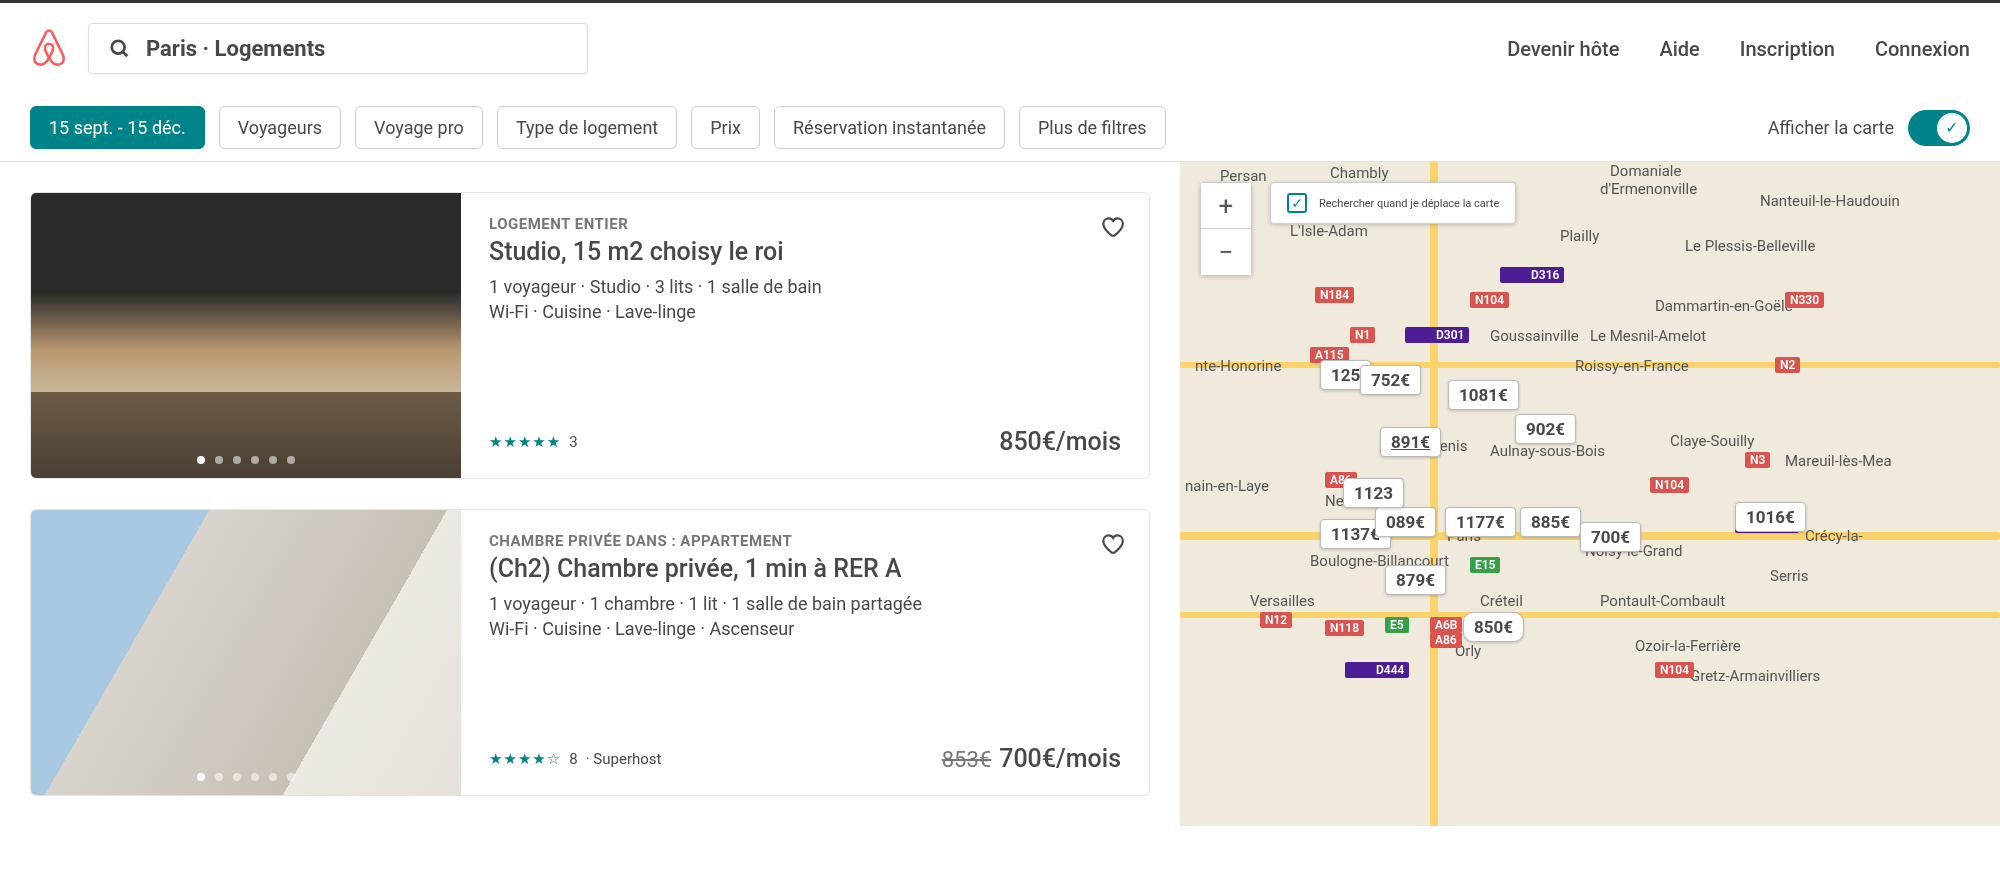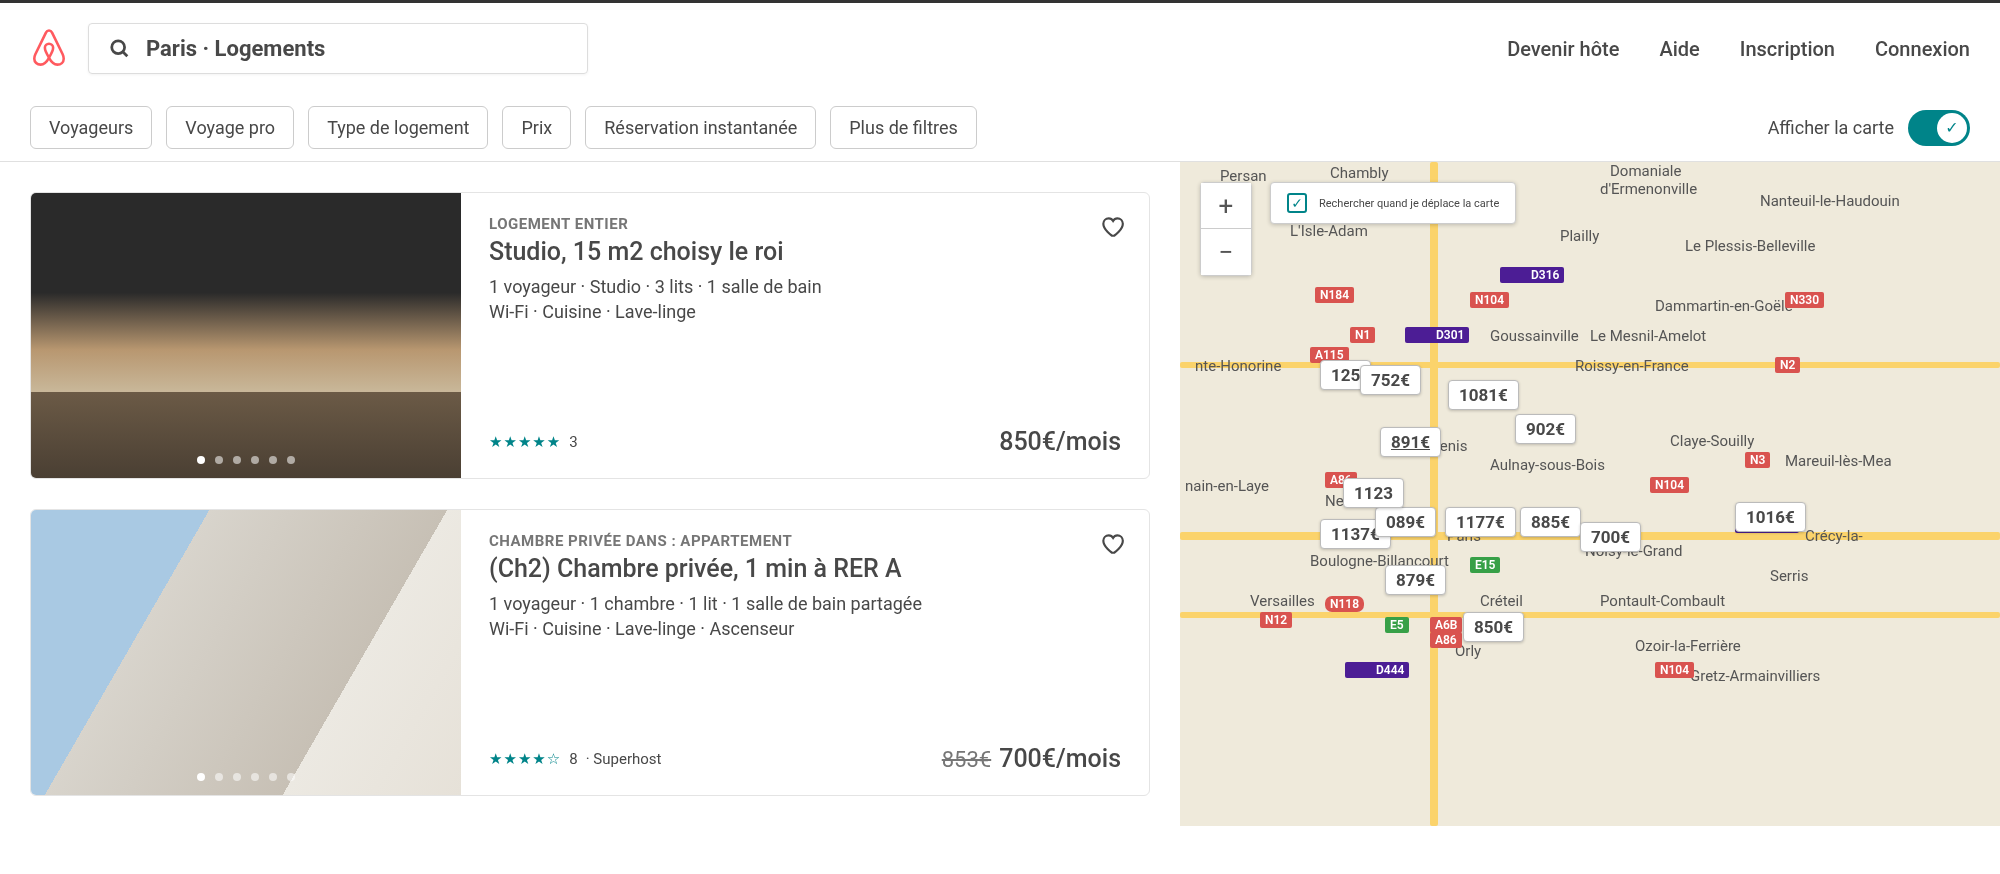--- a/index.html
+++ b/index.html
@@ -71,20 +71,21 @@
   </div>
   <div class="nav">
     <a>Devenir hôte</a>
     <a>Aide</a>
     <a>Inscription</a>
     <a>Connexion</a>
   </div>
 </div>
 
 <div class="filters">
+  <button class="filter-pill active">15 sept. - 15 déc.</button>
   <button class="filter-pill">Voyageurs</button>
   <button class="filter-pill">Voyage pro</button>
   <button class="filter-pill">Type de logement</button>
   <button class="filter-pill">Prix</button>
   <button class="filter-pill">Réservation instantanée</button>
   <button class="filter-pill">Plus de filtres</button>
   <div class="map-toggle">
     <span>Afficher la carte</span>
     <div class="toggle">
       <div class="toggle-knob">✓</div>
@@ -181,21 +182,21 @@
       <div class="city-lbl" style="left: 110px; top: 60px;">L'Isle-Adam</div>
       <div class="city-lbl" style="left: 380px; top: 65px;">Plailly</div>
       <div class="city-lbl" style="left: 580px; top: 30px;">Nanteuil-le-Haudouin</div>
       <div class="city-lbl" style="left: 505px; top: 75px;">Le Plessis-Belleville</div>
       <div class="city-lbl" style="left: 475px; top: 135px;">Dammartin-en-Goële</div>
       <div class="city-lbl" style="left: 410px; top: 165px;">Le Mesnil-Amelot</div>
       <div class="city-lbl" style="left: 310px; top: 165px;">Goussainville</div>
       <div class="city-lbl" style="left: 395px; top: 195px; text-align: center;">Roissy-en-France</div>
       <div class="city-lbl" style="left: 15px; top: 195px;">nte-Honorine</div>
       <div class="city-lbl" style="left: 250px; top: 275px;">Denis</div>
-      <div class="city-lbl" style="left: 310px; top: 294px;">Aulnay-sous-Bois</div>
+      <div class="city-lbl" style="left: 310px; top: 280px;">Aulnay-sous-Bois</div>
       <div class="city-lbl" style="left: 490px; top: 270px;">Claye-Souilly</div>
       <div class="city-lbl" style="left: 605px; top: 290px;">Mareuil-lès-Mea</div>
       <div class="city-lbl" style="left: 5px; top: 315px;">nain-en-Laye</div>
       <div class="city-lbl" style="left: 145px; top: 330px;">Neuill</div>
       <div class="city-lbl" style="left: 267px; top: 365px;">Paris</div>
       <div class="city-lbl" style="left: 405px; top: 380px;">Noisy-le-Grand</div>
       <div class="city-lbl" style="left: 625px; top: 365px;">Crécy-la-</div>
       <div class="city-lbl" style="left: 130px; top: 390px;">Boulogne-Billancourt</div>
       <div class="city-lbl" style="left: 70px; top: 430px;">Versailles</div>
       <div class="city-lbl" style="left: 590px; top: 405px;">Serris</div>
@@ -212,34 +213,34 @@
       <div class="road-tag a" style="left: 130px; top: 185px;">A115</div>
       <div class="road-tag n" style="left: 595px; top: 195px;">N2</div>
       <div class="road-tag n" style="left: 170px; top: 165px;">N1</div>
       <div class="road-tag a" style="left: 145px; top: 310px;">A86</div>
       <div class="road-tag n" style="left: 605px; top: 130px;">N330</div>
       <div class="road-tag n" style="left: 565px; top: 290px;">N3</div>
       <div class="road-tag n" style="left: 470px; top: 315px;">N104</div>
       <div class="road-tag e" style="left: 290px; top: 395px;">E15</div>
       <div class="road-tag d" style="left: 555px; top: 355px;">D934</div>
       <div class="road-tag n" style="left: 80px; top: 450px;">N12</div>
-      <div class="road-tag n" style="left: 145px; top: 434px; border-radius: 7px;">N118</div>
+      <div class="road-tag n" style="left: 145px; top: 458px;">N118</div>
       <div class="road-tag e" style="left: 205px; top: 455px;">E5</div>
       <div class="road-tag a" style="left: 250px; top: 455px;">A6B</div>
       <div class="road-tag a" style="left: 250px; top: 470px;">A86</div>
       <div class="road-tag d" style="left: 165px; top: 500px;">D444</div>
       <div class="road-tag n" style="left: 475px; top: 500px;">N104</div>
       <div class="price-pin" style="left: 140px; top: 198px;">125</div>
       <div class="price-pin" style="left: 180px; top: 203px;">752€</div>
       <div class="price-pin" style="left: 268px; top: 218px;">1081€</div>
       <div class="price-pin" style="left: 335px; top: 252px;">902€</div>
       <div class="price-pin" style="left: 200px; top: 265px; text-decoration: underline;">891€</div>
       <div class="price-pin" style="left: 140px; top: 357px;">1137€</div>
       <div class="price-pin" style="left: 195px; top: 345px;">089€</div>
       <div class="price-pin" style="left: 265px; top: 345px;">1177€</div>
       <div class="price-pin" style="left: 340px; top: 345px;">885€</div>
       <div class="price-pin" style="left: 400px; top: 360px;">700€</div>
       <div class="price-pin" style="left: 555px; top: 340px;">1016€</div>
       <div class="price-pin" style="left: 205px; top: 403px;">879€</div>
-      <div class="price-pin" style="left: 283px; top: 450px;">850€</div>
+      <div class="price-pin" style="left: 283px; top: 450px; border-radius: 10px;">850€</div>
       <div class="price-pin" style="left: 163px; top: 316px;">1123</div>
     </div>
 </div>
 
 </body></html>

